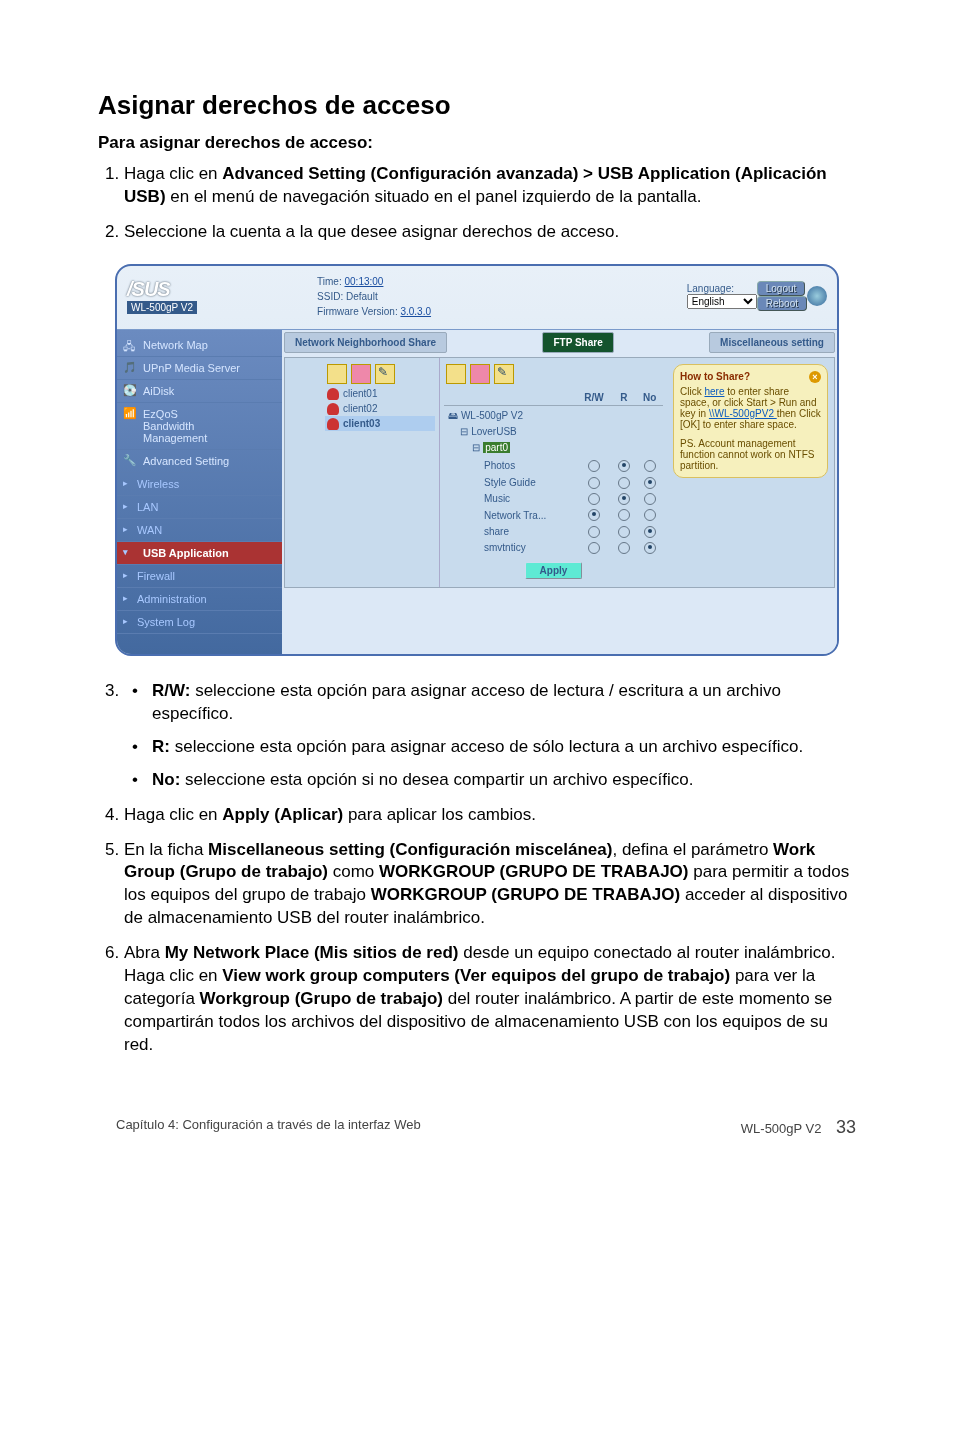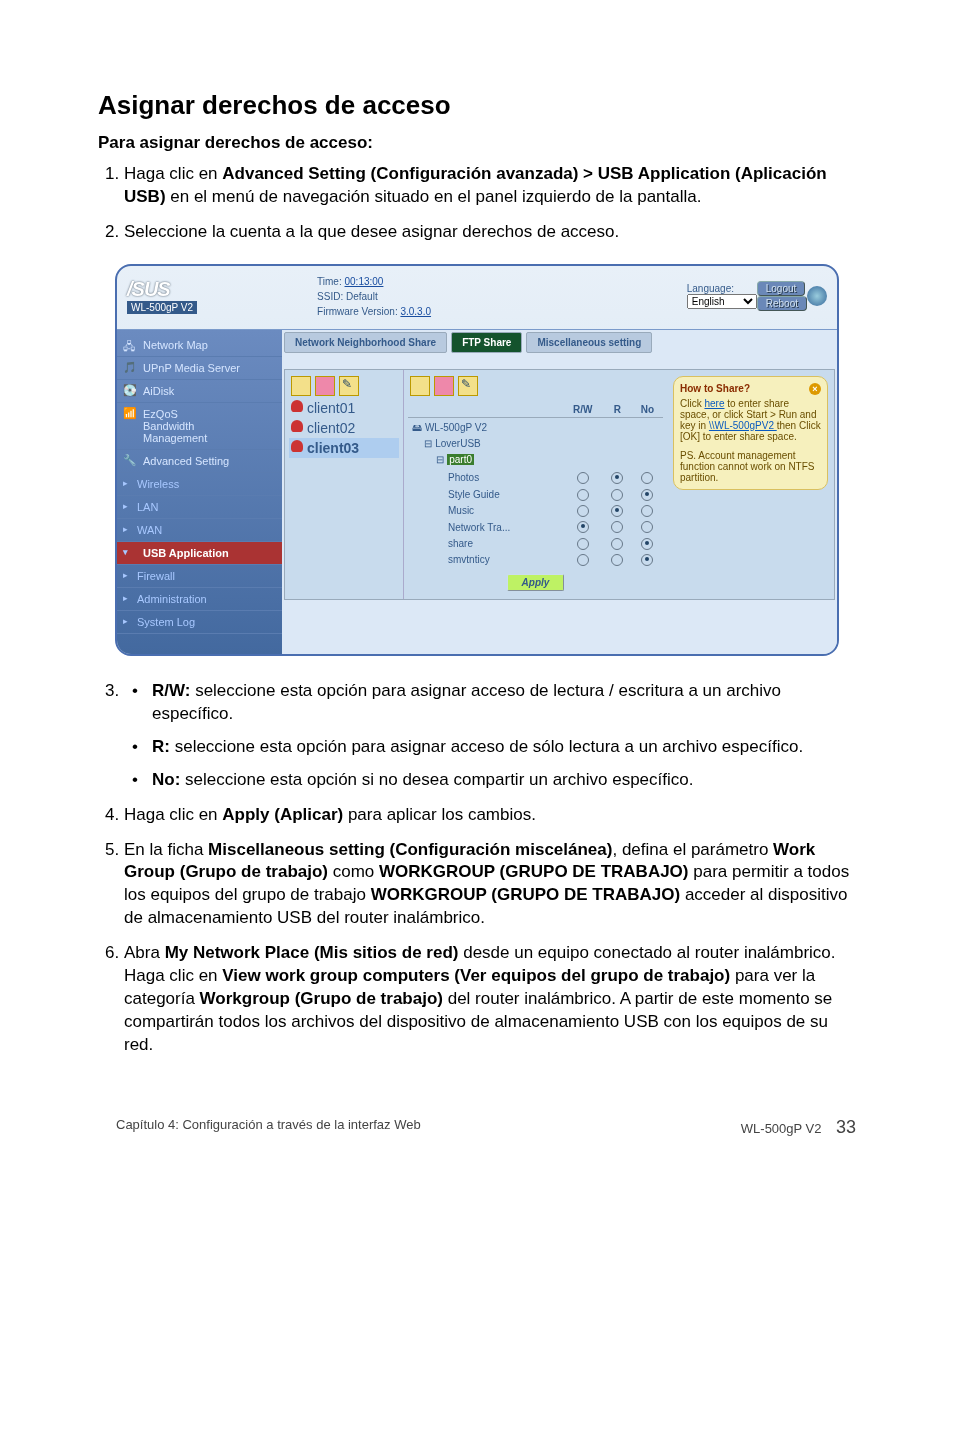--- a/index.html
+++ b/index.html
@@ -23,26 +23,26 @@
 .btn3d { display:inline-block; background:#6a88b8; color:#d0e0f0; border:1px outset #8aa; padding:1px 8px; font-size:10px; border-radius:4px; text-shadow:1px 1px #234; }
 .globeicon { width:20px; height:20px; border-radius:50%; background:radial-gradient(#9cd,#369); display:inline-block; }
 .mainrow { display:flex; }
 .sidebar { width:165px; background:linear-gradient(#6b8bc0,#43699f); padding:4px 0 20px; font-size:11px; }
 .sitem { color:#d5e5ff; padding:5px 8px 5px 26px; position:relative; border-bottom:1px solid #5a7cb0; cursor:pointer; }
 .sitem.sel { background:#a33; color:#fff; font-weight:bold; }
 .sitem.sub2 { padding-left:20px; color:#a8c8ff; }
 .sitem .chev { position:absolute; left:6px; top:5px; color:#a8c8ff; font-size:9px; }
 .sicon { position:absolute; left:6px; top:4px; width:14px; height:14px; display:inline-block; }
 .content { flex:1; background:#dce8f6; padding:2px; }
-.tabs { display:flex; gap:4px; margin-bottom:16px; }
+.tabs { display:flex; gap:18px; margin-bottom:4px;justify-content:space-between; }
 .tab { background:#b8cadf; color:#345a8a; font-size:10px; padding:4px 10px; border:1px solid #9ab; border-radius:2px; font-weight:bold; }
 .tab.act { background:#14532d; color:#fff; }
 .inbtn { background:#a7bdd9; color:#345a8a; font-size:10px; padding:3px 8px; border:1px outset #cde; margin:2px; display:inline-block; border-radius:2px; }
 .panel { display:flex; background:#c8dbed; border:1px solid #9ab; }
-.pcol1 { width:110px; border-right:1px solid #aac; padding:4px; font-size:14px; }
+.pcol1 { width:110px; border-right:1px solid #aac; padding:4px; font-size:10px;margin-left:36px; }
 .pcol2 { flex:1; padding:4px; font-size:10px; }
 .pcol3 { width:155px; padding:6px; font-size:10px; }
 .iconbar { display:flex; gap:4px; padding:2px; }
 .sqicon { width:18px; height:18px; background:#f3e08a; border:1px solid #b90; display:inline-block; position:relative; }
 .sqicon.pencil::after { content:"✎"; position:absolute; font-size:12px; left:2px; top:0; color:#246; }
 .sqicon.red { background:#e8a; }
 .usr { padding:2px 0 2px 18px; color:#345a8a; position:relative; }
 .usr::before { content:""; position:absolute; left:2px; top:2px; width:12px; height:12px; background:#c33; border-radius:50% 50% 30% 30%; }
 .usr.sel { background:#aecdef; font-weight:bold; }
 .tree { font-size:10px; color:#345a8a; line-height:1.6; }
@@ -50,21 +50,21 @@
 .filetbl { font-size:10px; width:100%; border-collapse:collapse; margin-top:4px; }
 .filetbl th { color:#345a8a; font-weight:bold; padding:2px 4px; border-bottom:1px solid #9ab; text-align:center; }
 .filetbl td { padding:2px 4px; text-align:center; color:#345a8a; }
 .filetbl td:first-child { text-align:left; }
 .radio { display:inline-block; width:10px; height:10px; border:1px solid #678; border-radius:50%; vertical-align:middle; }
 .radio.on::after { content:""; display:block; width:4px; height:4px; background:#246; border-radius:50%; margin:2px auto 0; }
 .hint { background:#f6f0bd; border:1px solid #d9c060; padding:6px; font-size:10px; color:#6a4e00; border-radius:10px; }
 .hint .t { font-weight:bold; color:#8a2c00; }
 .hint .t .x { float:right; width:12px; height:12px; background:#d90; border-radius:50%; text-align:center; color:#fff; font-size:9px; line-height:12px; }
 .hint a { color:#0a5abf; text-decoration:underline; }
-.applybtn { display:block; margin:6px auto 4px; background:#bef264; border:1px outset #cde; padding:2px 14px; font-size:10px; color:#345a8a; font-weight:bold; border-radius:2px;font-style:italic; }
+.applybtn { display:block; margin:6px auto 4px; background:#5eead4; border:1px outset #cde; padding:2px 14px; font-size:10px; color:#345a8a; font-weight:bold; border-radius:2px; }
 .footer { display:flex; justify-content:space-between; font-size:13px; color:#444; padding:40px 0 30px; border-top:0;margin-left:18px; }
 </style>
 </head>
 <body>
 
 <div class="page">
   <h1>Asignar derechos de acceso</h1>
   <p class="sub">Para asignar derechos de acceso:</p>
 
   <ol class="main">

